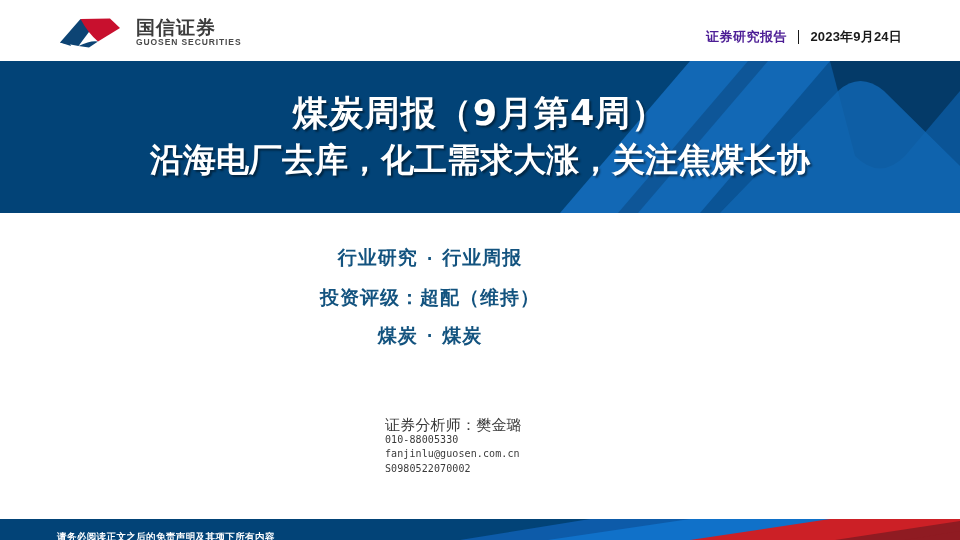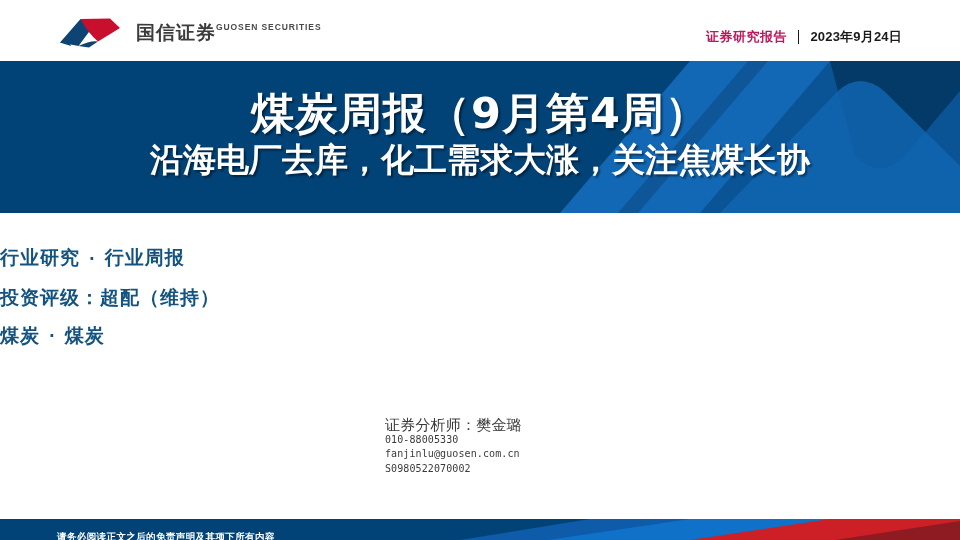--- a/index.html
+++ b/index.html
@@ -34,21 +34,21 @@
     align-items: center;
   }
   #logo-mark {
     width: 72px;
     height: 32px;
     display: block;
   }
   #logo-text-block {
     margin-left: 6px;
     display: flex;
-    flex-direction: row;
+    flex-direction: column;
     justify-content: flex-start;
   }
   #logo-cn {
     font-family: "DejaVu Sans", "Liberation Sans", sans-serif;
     font-size: 19px;
     font-weight: 700;
     color: #3c3c3c;
     letter-spacing: 1px;
     line-height: 20px;
     white-space: nowrap;
@@ -68,21 +68,21 @@
     right: 58px;
     top: 28px;
     display: flex;
     align-items: center;
     white-space: nowrap;
   }
   #header-report-label {
     font-family: Liberation Serif, serif;
     font-size: 13px;
     font-weight: 700;
-    color: #be185d;
+    color: #4c1d95;
     letter-spacing: 0.5px;
   }
   #header-divider {
     display: inline-block;
     width: 1.5px;
     height: 14px;
     background: #1a1a1a;
     margin: 0 11px;
   }
   #header-date {
@@ -122,38 +122,38 @@
   }
   .banner-line {
     font-family: "DejaVu Sans", "Liberation Sans", sans-serif;
     color: #ffffff;
     font-weight: 700;
     text-align: center;
     white-space: nowrap;
     text-shadow: 2px 2px 2px rgba(0,0,0,0.45);
   }
   #banner-line-1 {
-    font-size: 43px;
+    font-size: 35px;
     line-height: 44px;
     letter-spacing: 1px;
   }
   #banner-line-2 {
     font-size: 33px;
     line-height: 46px;
     letter-spacing: 0px;
     margin-top: 2px;
   }
 
   
   #info-block {
     position: absolute;
     left: 0;
     top: 238px;
     width: 860px;
-    text-align: left;
+    text-align: center;
   }
   .info-line {
     font-family: "DejaVu Sans", "Liberation Sans", sans-serif;
     color: #13537f;
     font-weight: 700;
     font-size: 19px;
     line-height: 38px;
     letter-spacing: 1px;
     white-space: nowrap;
   }

